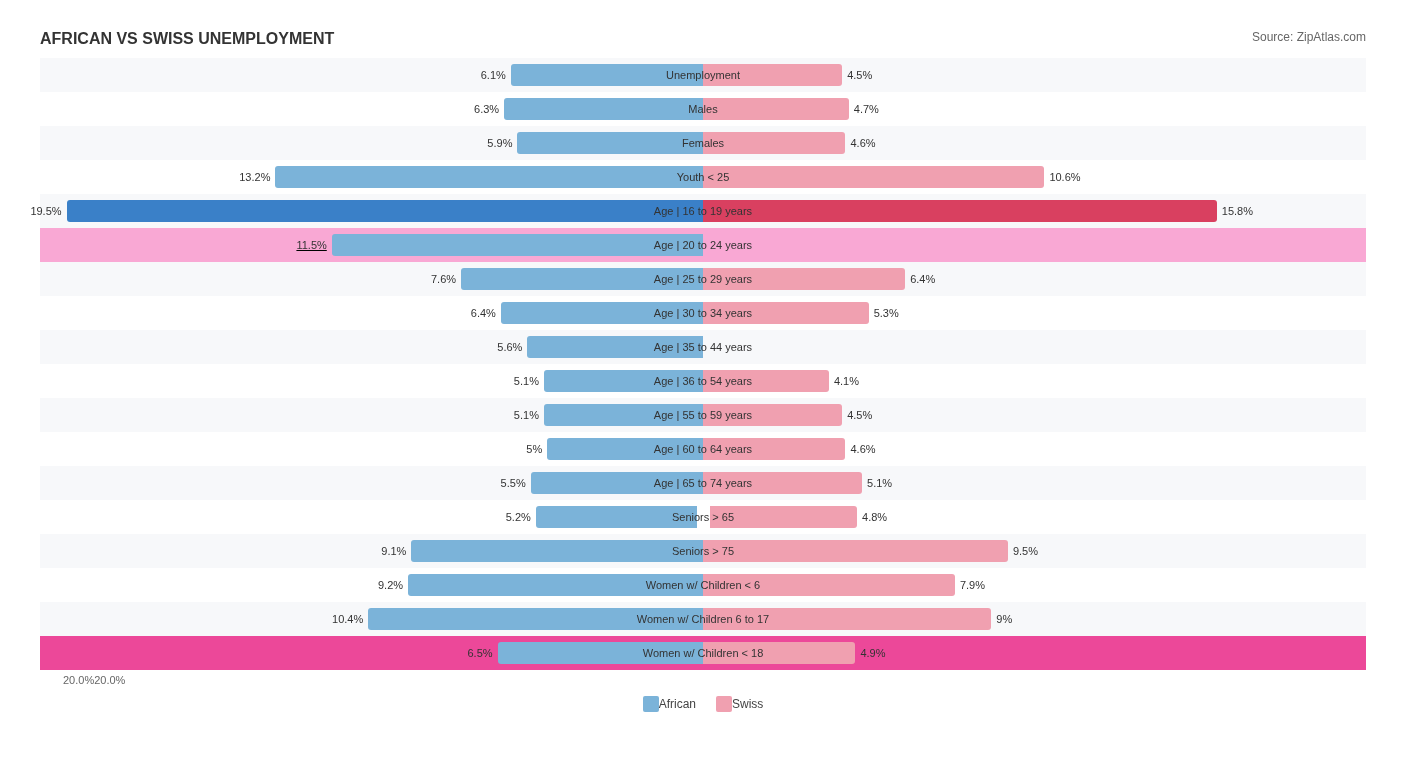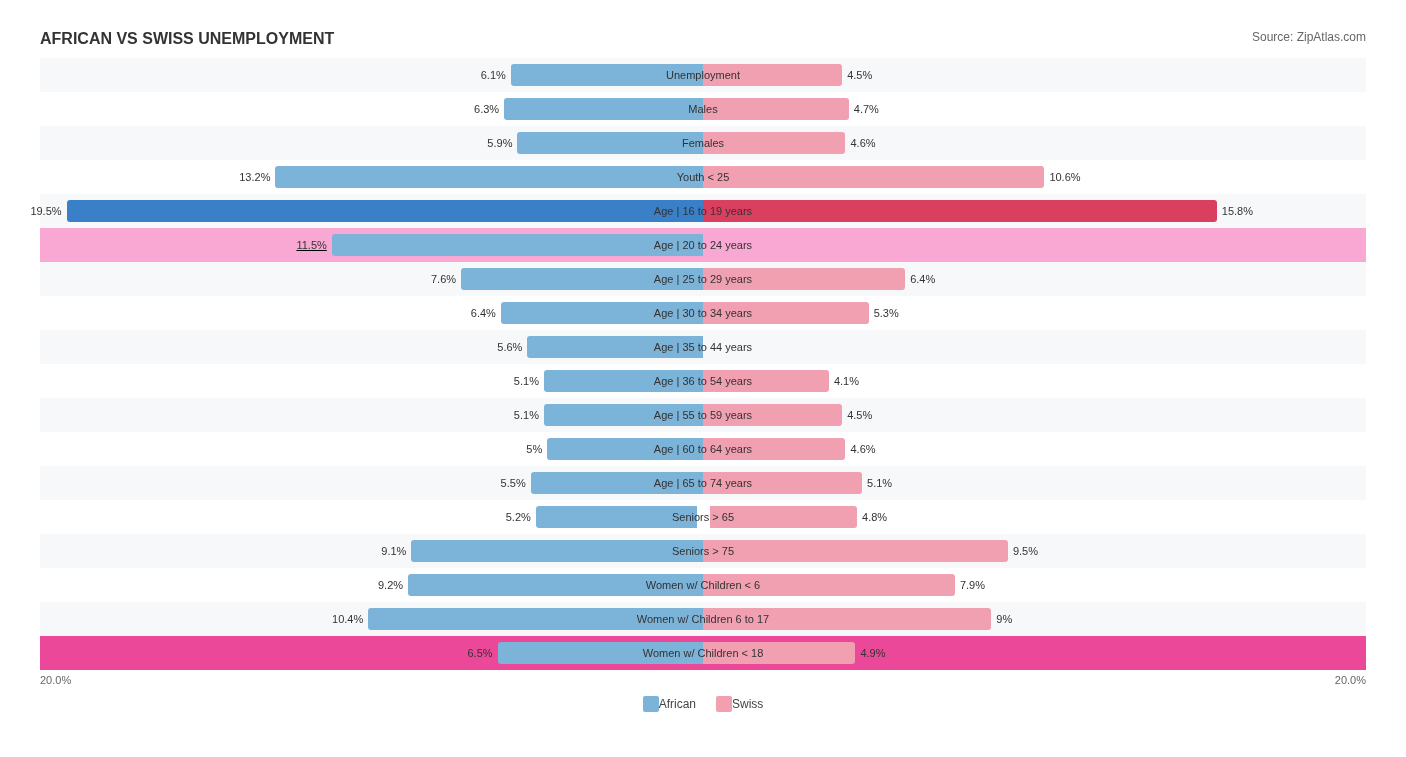--- a/index.html
+++ b/index.html
@@ -45,25 +45,25 @@
       font-size: 12px;
       color: #444;
     }
     .legend-box {
       width: 16px;
       height: 16px;
       border-radius: 2px;
     }
     .axis-labels {
       display: flex;
-      justify-content: space-between;
       font-size: 11px;
       color: #666;
       margin-top: 4px;
       padding: 0 0px;
+      margin-left: 23px;
     }
     .rows-wrapper {
       position: relative;
       width: 100%;
     }
     .row-wrap {
       display: flex;
       width: 100%;
       height: 34px;
       align-items: center;

